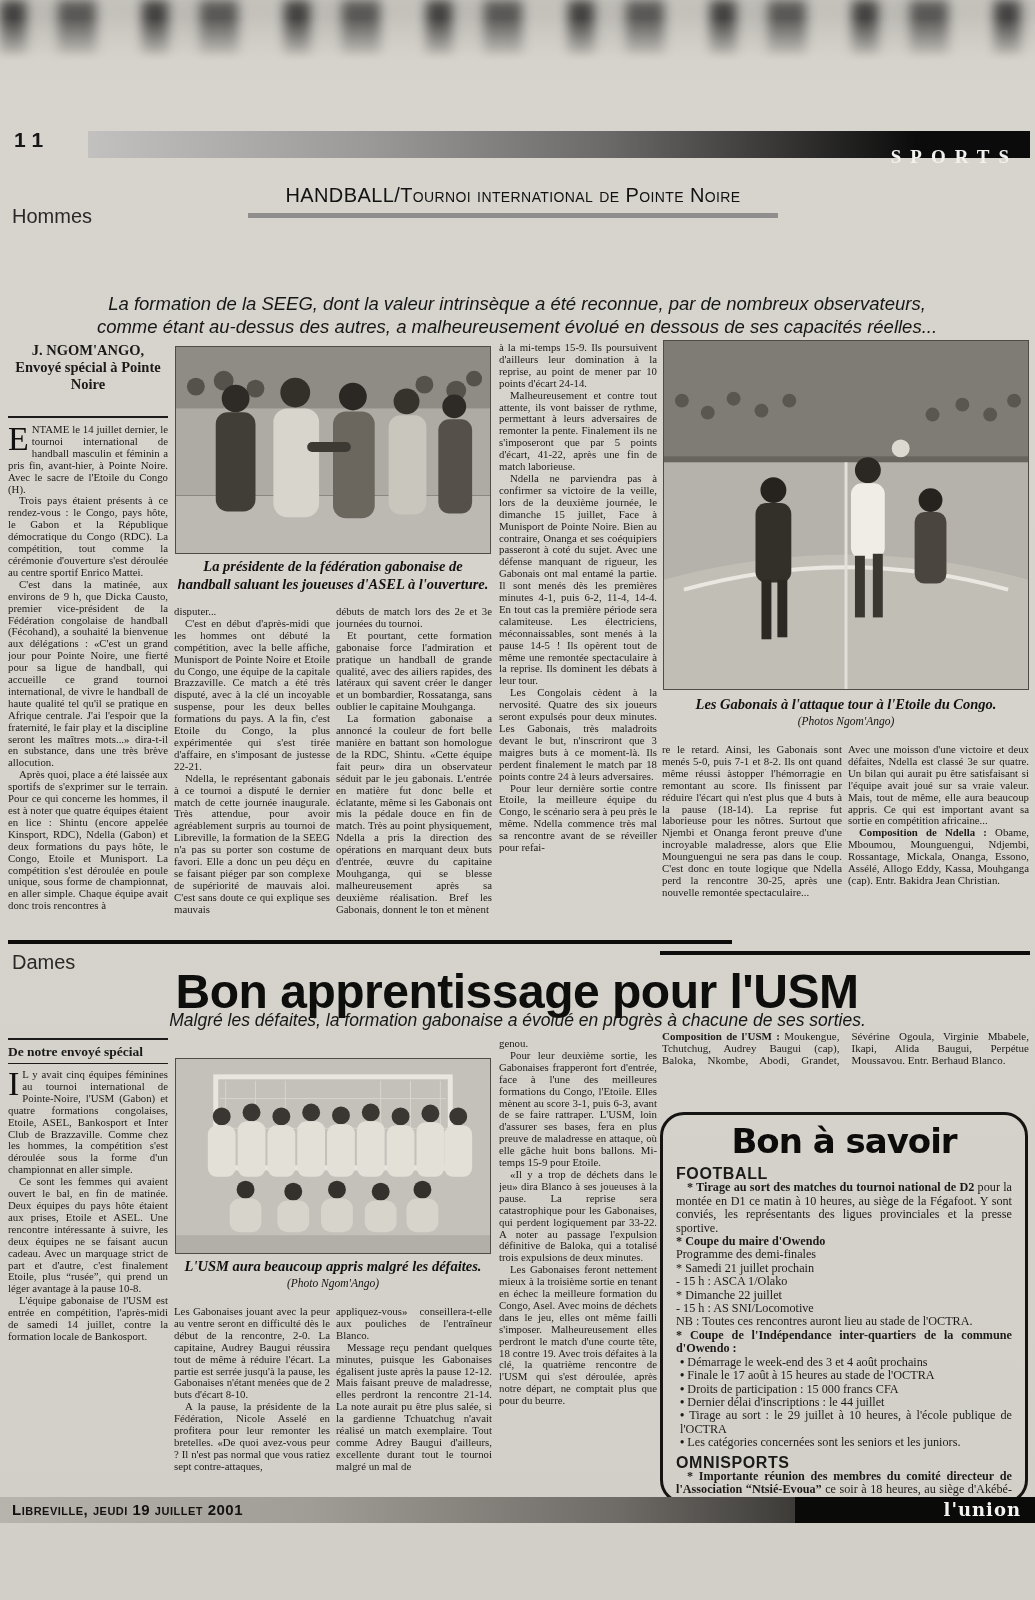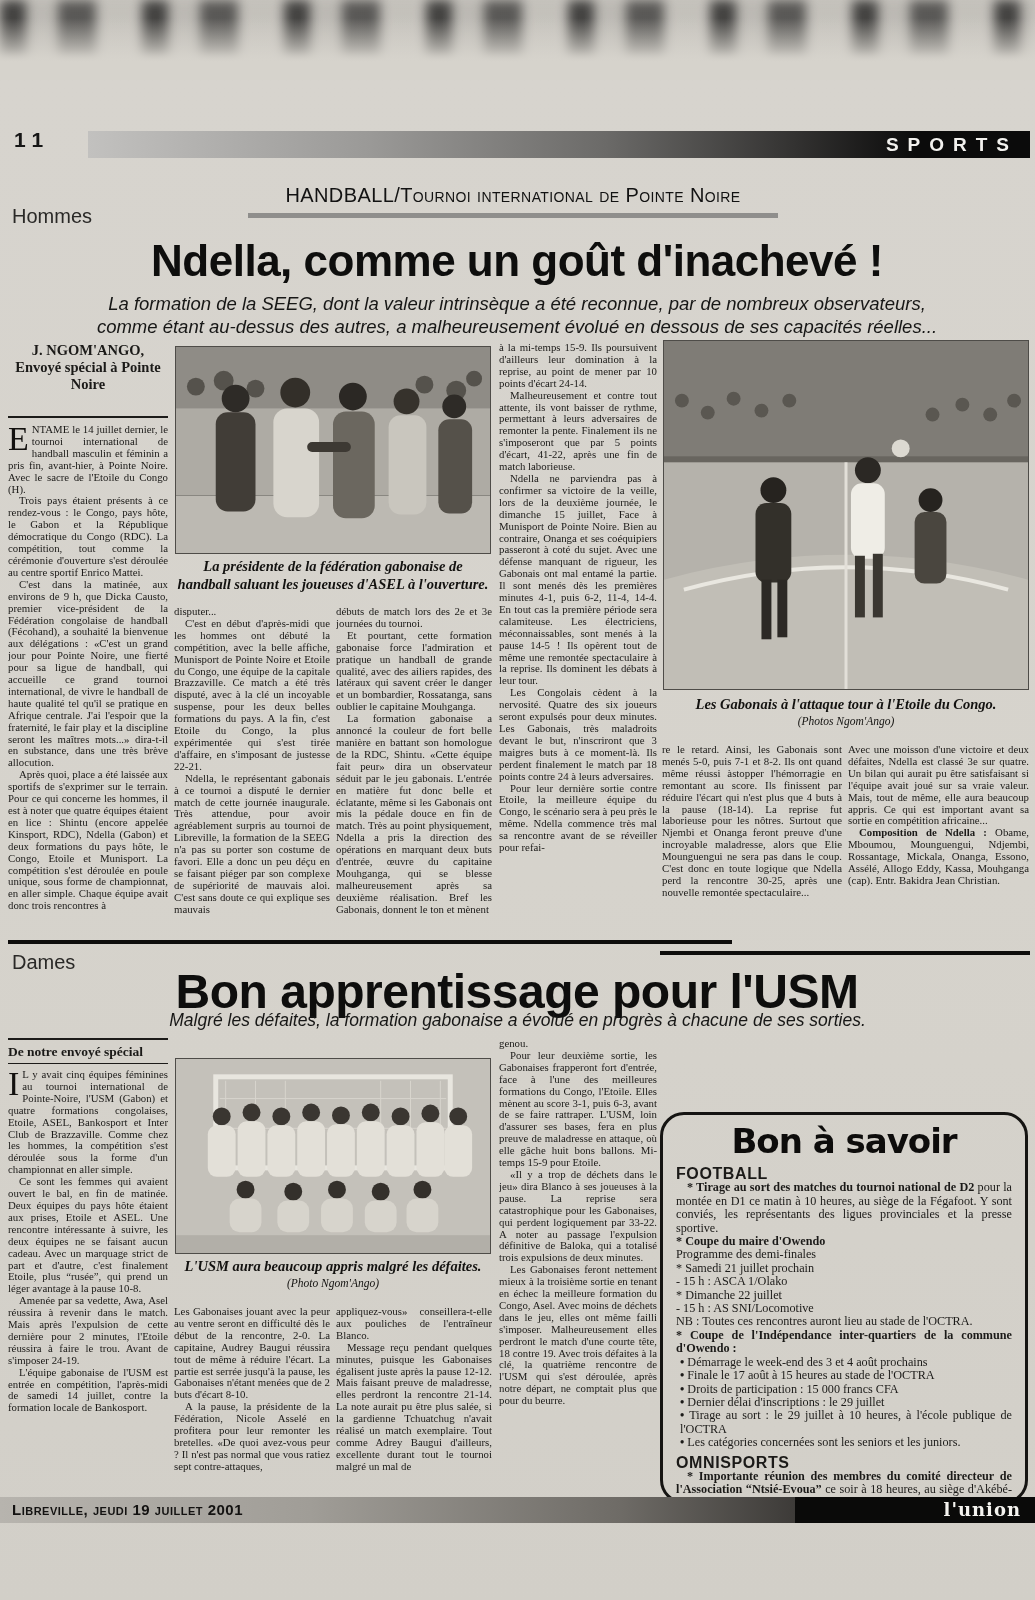--- a/index.html
+++ b/index.html
@@ -15,22 +15,22 @@
       rgba(15,15,15,.85) 0 26px, rgba(130,128,124,.25) 26px 58px,
       rgba(25,25,25,.75) 58px 96px, rgba(160,158,152,.2) 96px 142px);
     filter:blur(6px);opacity:.85;}
   .smudge-fade{position:absolute;top:0;left:0;width:100%;height:80px;
     background:linear-gradient(180deg,rgba(214,211,204,0) 18px,#d6d3cc 62px);}
   
   .pagenum{position:absolute;left:14px;top:128px;font-family:"Liberation Sans",sans-serif;
     font-weight:bold;font-size:21px;letter-spacing:7px;color:#161616;}
   .banner{position:absolute;left:88px;top:131px;width:942px;height:27px;
     background:linear-gradient(90deg,#c2c1bf 0,#9a9997 30%,#6b6a68 55%,#333231 75%,#0b0b0b 88%);}
-  .banner .sports{position:absolute;right:12px;top:0;line-height:27px;color:#f2f1ee;
-    font-family:Liberation Sans, sans-serif;font-weight:bold;font-size:19px;letter-spacing:9px;}
+  .banner .sports{position:absolute;right:12px;top:12px;line-height:27px;color:#f2f1ee;
+    font-family:Liberation Serif, serif;font-weight:bold;font-size:19px;letter-spacing:9px;}
   .kicker{position:absolute;left:248px;top:184px;width:530px;text-align:center;
     font-family:"Liberation Sans",sans-serif;font-weight:normal;font-size:20px;
     font-variant:small-caps;letter-spacing:.4px;color:#121212;}
   .kicker-rule{position:absolute;left:248px;top:213px;width:530px;height:5px;background:#8f8e8c;}
   .sec-label{position:absolute;font-family:"Liberation Sans",sans-serif;font-size:20px;color:#2a2927;}
   .lbl-hommes{left:12px;top:205px;}
   .lbl-dames{left:12px;top:951px;}
   .headline{position:absolute;text-align:center;font-family:"Liberation Sans",sans-serif;
     font-weight:bold;color:#0e0e0d;letter-spacing:-.5px;}
   .h-hommes{left:58px;top:236px;width:918px;font-size:44px;}
@@ -94,21 +94,20 @@
 
   <div class="pagenum">11</div>
   <div class="banner">
     <span class="sports">SPORTS</span>
   </div>
 
   <div class="kicker">HANDBALL/Tournoi international de Pointe Noire</div>
   <div class="kicker-rule"></div>
 
   <div class="sec-label lbl-hommes">Hommes</div>
-  <h1 class="headline h-hommes" style="margin:0;">Ndella, comme un goût d'inachevé !</h1>
   <div class="standfirst sf-hommes">La formation de la SEEG, dont la valeur intrinsèque a été reconnue, par de nombreux observateurs, comme étant au-dessus des autres, a malheureusement évolué en dessous de ses capacités réelles...</div>
 
   <div class="col" style="left:8px;top:342px;width:160px;height:596px;">
     <div class="byline">
       <div>J. NGOM'ANGO,</div>
       <div>Envoyé spécial à Pointe Noire</div>
     </div>
     <div>
         <p class="ln s-cont dropcap">ENTAME le 14 juillet dernier, le tournoi international de handball masculin et féminin a pris fin, avant-hier, à Pointe Noire. Avec le sacre de l'Etoile du Congo (H).</p>
         <p class="ln s-para">Trois pays étaient présents à ce rendez-vous : le Congo, pays hôte, le Gabon et la République démocratique du Congo (RDC). La compétition, tout comme la cérémonie d'ouverture s'est déroulée au centre sportif Enrico Mattei.</p>
@@ -218,21 +217,20 @@
 
   <div class="sec-label lbl-dames">Dames</div>
   <h2 class="headline h-dames" style="margin:0;">Bon apprentissage pour l'USM</h2>
   <div class="standfirst sf-dames">Malgré les défaites, la formation gabonaise a évolué en progrès à chacune de ses sorties.</div>
 
   <div class="col" style="left:8px;top:1038px;width:160px;height:452px;">
     <div class="env-special">De notre envoyé spécial</div>
     <div>
         <p class="ln s-cont dropcap">IL y avait cinq équipes féminines au tournoi international de Pointe-Noire, l'USM (Gabon) et quatre formations congolaises, Etoile, ASEL, Bankosport et Inter Club de Brazzaville. Comme chez les hommes, la compétition s'est déroulée sous la forme d'un championnat en aller simple.</p>
         <p class="ln s-para">Ce sont les femmes qui avaient ouvert le bal, en fin de matinée. Deux équipes du pays hôte étaient aux prises, Etoile et ASEL. Une rencontre intéressante à suivre, les deux équipes ne se faisant aucun cadeau. Avec un marquage strict de part et d'autre, c'est finalement Etoile, plus “rusée”, qui prend un léger avantage à la pause 10-8.</p>
-        <p class="ln s-para">Amenée par sa vedette, Awa, Asel réussira à revenir dans le match. Mais après l'expulsion de cette dernière pour 2 minutes, l'Etoile réussira à faire le trou. Avant de s'imposer 24-19.</p>
         <p class="ln s-para">L'équipe gabonaise de l'USM est entrée en compétition, l'après-midi de samedi 14 juillet, contre la formation locale de Bankosport.</p>
       </div>
   </div>
 
   <div class="photo" style="left:175px;top:1058px;width:316px;height:196px;">
     <svg viewBox="0 0 316 196" preserveAspectRatio="none">
       <rect width="316" height="196" fill="#c4c1ba"></rect>
       <rect x="40" y="18" width="236" height="92" fill="none" stroke="#e8e6df" stroke-width="5"></rect>
       <g stroke="#d8d5cd" stroke-width="1">
         <line x1="50" y1="22" x2="50" y2="106"></line>
@@ -298,38 +296,41 @@
       <p class="ln s-cont">appliquez-vous» conseillera-t-elle aux pouliches de l'entraîneur Blanco.</p>
       <p class="ln s-para">Message reçu pendant quelques minutes, puisque les Gabonaises égalisent juste après la pause 12-12. Mais faisant preuve de maladresse, elles perdront la rencontre 21-14. La note aurait pu être plus salée, si la gardienne Tchuatchug n'avait réalisé un match exemplaire. Tout comme Adrey Baugui d'ailleurs, excellente durant tout le tournoi malgré un mal de</p>
     </div>
   <div class="col" style="left:499px;top:1038px;width:158px;height:545px;">
       <p class="ln s-cont">genou.</p>
       <p class="ln s-para">Pour leur deuxième sortie, les Gabonaises frapperont fort d'entrée, face à l'une des meilleures formations du Congo, l'Etoile. Elles mènent au score 3-1, puis 6-3, avant de se faire rattraper. L'USM, loin d'assurer ses bases, fera en plus preuve de maladresse en attaque, où elle gâche huit bons ballons. Mi-temps 15-9 pour Etoile.</p>
       <p class="ln s-para">«Il y a trop de déchets dans le jeu» dira Blanco à ses joueuses à la pause. La reprise sera catastrophique pour les Gabonaises, qui perdent logiquement par 33-22. A noter au passage l'expulsion définitive de Baloka, qui a totalisé trois expulsions de deux minutes.</p>
       <p class="ln s-para">Les Gabonaises feront nettement mieux à la troisième sortie en tenant en échec la meilleure formation du Congo, Asel. Avec moins de déchets dans le jeu, elles ont même failli s'imposer. Malheureusement elles perdront le match d'une courte tête, 18 contre 19. Avec trois défaites à la clé, la quatrième rencontre de l'USM qui s'est déroulée, après notre départ, ne comptait plus que pour du beurre.</p>
     </div>
 
+  <div class="comp-usm">
+      <p class="ln s-cont"><strong>Composition de l'USM : </strong>Moukengue, Tchutchug, Audrey Baugui (cap), Baloka, Nkombe, Abodi, Grandet, Sévérine Ogoula, Virginie Mbabele, Ikapi, Alida Baugui, Perpétue Moussavou. Entr. Berhaud Blanco.</p>
+    </div>
 
   <div class="box">
     <div class="box-title">Bon à savoir</div>
     <div class="box-body">
         <p class="ln s-heading">FOOTBALL</p>
         <p class="ln s-para"><strong>* Tirage au sort des matches du tournoi national de D2 </strong>pour la montée en D1 ce matin à 10 heures, au siège de la Fégafoot. Y sont conviés, les représentants des ligues provinciales et la presse sportive.</p>
         <p class="ln s-bold">* Coupe du maire d'Owendo</p>
         <p class="ln s-line">Programme des demi-finales</p>
         <p class="ln s-line">* Samedi 21 juillet prochain</p>
         <p class="ln s-line">- 15 h : ASCA 1/Olako</p>
         <p class="ln s-line">* Dimanche 22 juillet</p>
         <p class="ln s-line">- 15 h : AS SNI/Locomotive</p>
         <p class="ln s-line">NB : Toutes ces rencontres auront lieu au stade de l'OCTRA.</p>
         <p class="ln s-bold">* Coupe de l'Indépendance inter-quartiers de la commune d'Owendo :</p>
         <p class="ln s-bullet">Démarrage le week-end des 3 et 4 août prochains</p>
         <p class="ln s-bullet">Finale le 17 août à 15 heures au stade de l'OCTRA</p>
         <p class="ln s-bullet">Droits de participation : 15 000 francs CFA</p>
-        <p class="ln s-bullet">Dernier délai d'inscriptions : le 29 juillet</p>
+        <p class="ln s-bullet">Dernier délai d'inscriptions : le 44 juillet</p>
         <p class="ln s-bullet">Tirage au sort : le 29 juillet à 10 heures, à l'école publique de l'OCTRA</p>
         <p class="ln s-bullet">Les catégories concernées sont les seniors et les juniors.</p>
         <p class="ln s-heading">OMNISPORTS</p>
         <p class="ln s-para"><strong>* Importante réunion des membres du comité directeur de l'Association “Ntsié-Evoua” </strong>ce soir à 18 heures, au siège d'Akébé-Plaine. Ordre du jour : point de la sortie du week-end dernier.</p>
       </div>
   </div>
 
   <div class="footer-band">
     <div class="footer-date">Libreville, jeudi 19 juillet 2001</div>
     <div class="brand-box">

